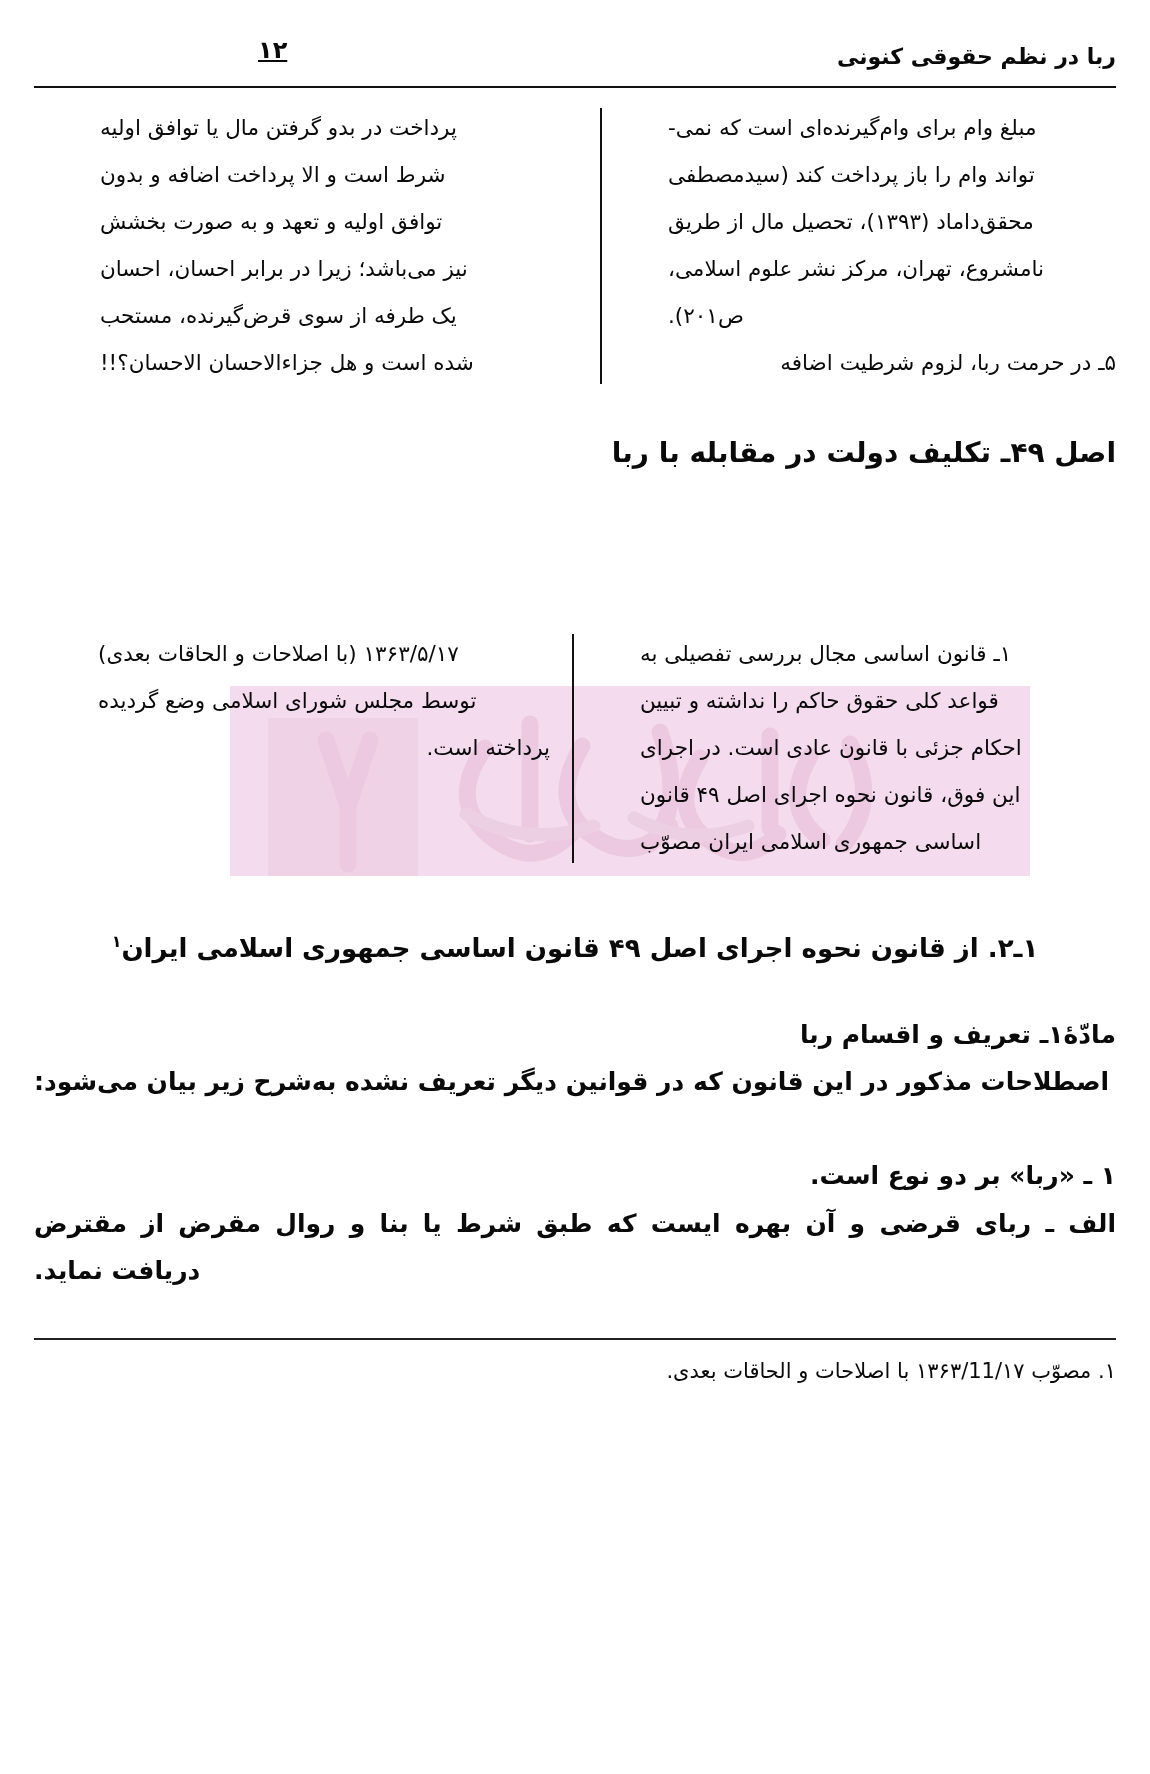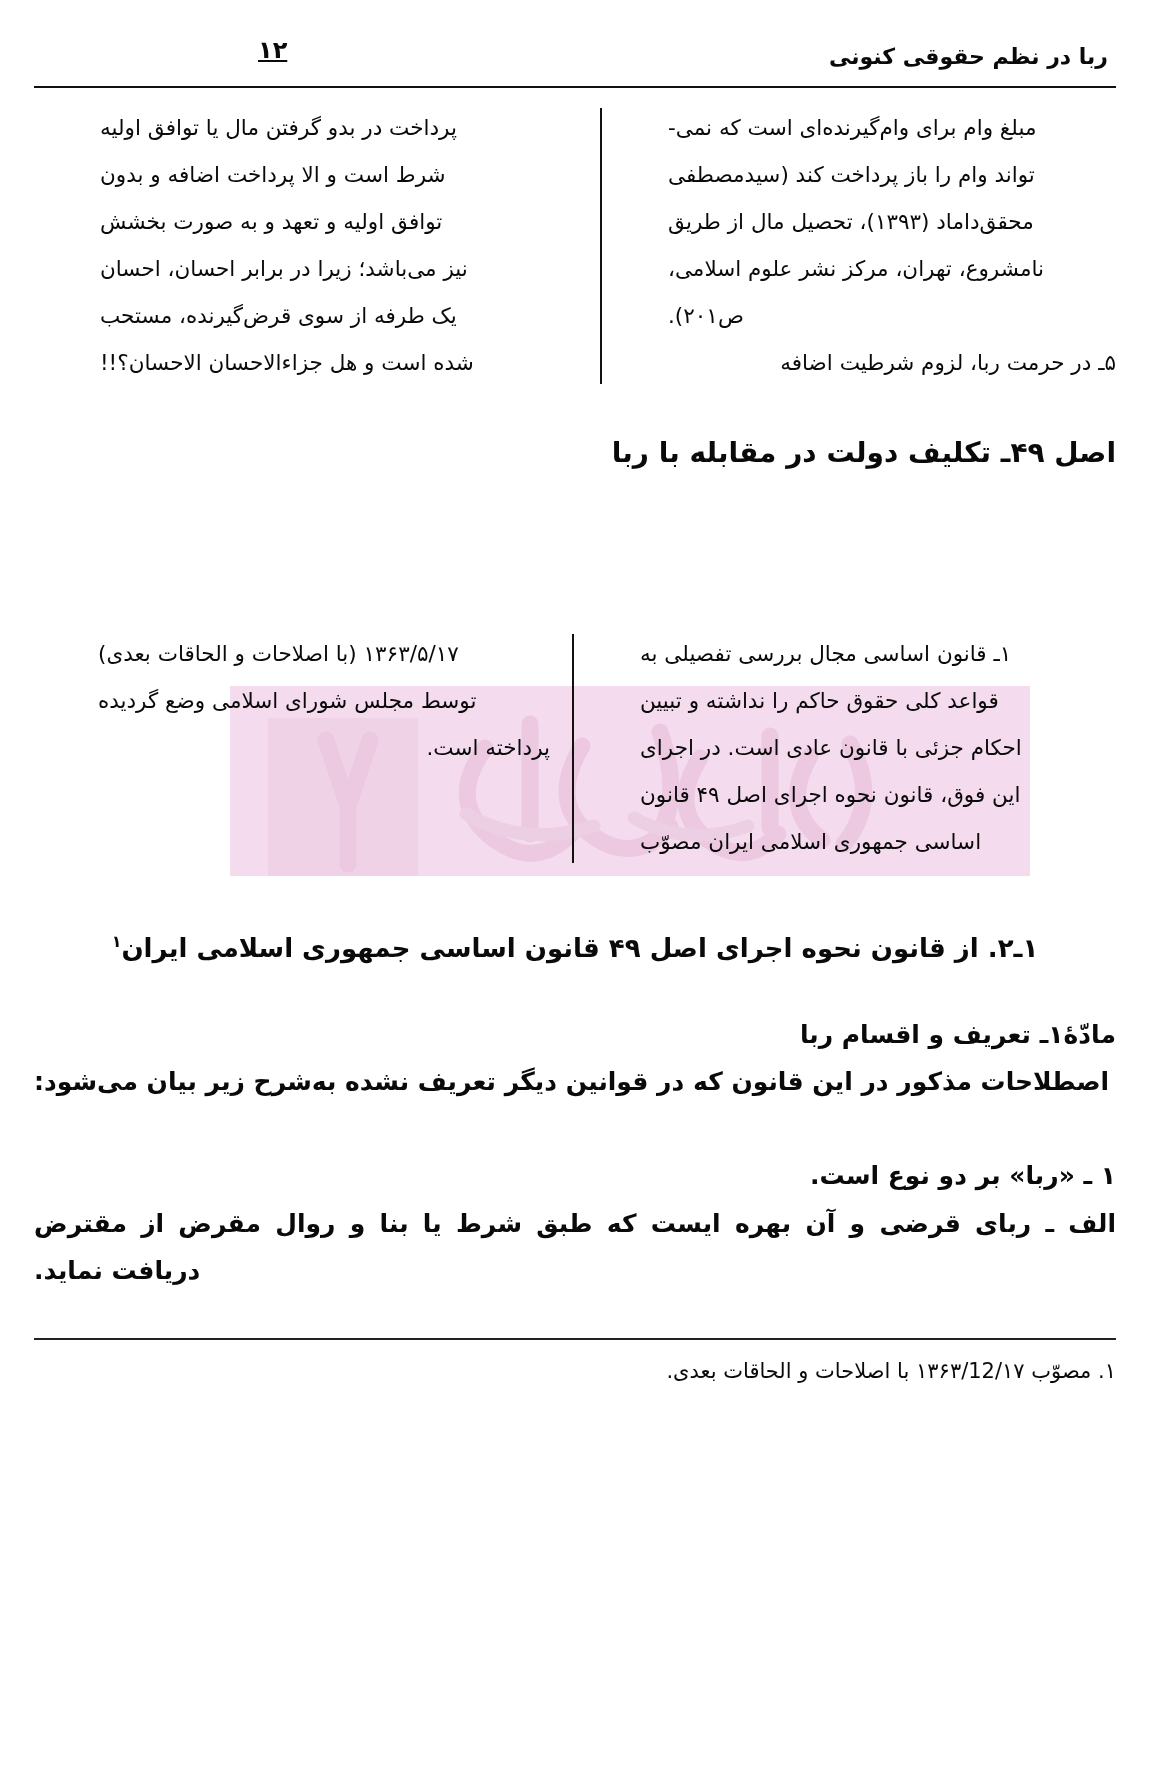--- a/index.html
+++ b/index.html
@@ -21,21 +21,21 @@
   
   .header {
     position: absolute;
     top: 36px;
     right: 34px;
     left: 34px;
     height: 52px;
   }
   .header-title {
     position: absolute;
-    right: 8px;
+    right: 0;
     top: 8px;
     font-size: 22px;
     font-weight: bold;
     letter-spacing: 0;
   }
   .page-number {
     position: absolute;
     left: 224px;
     top: 0;
     font-size: 24px;
@@ -259,15 +259,15 @@
 
   <div id="heading-madde">مادّهٔ۱ـ تعریف و اقسام ربا</div>
 
   <div class="bold-para" id="para-estelahat">اصطلاحات مذکور در این قانون که در قوانین دیگر تعریف نشده به‌شرح زیر بیان می‌شود:</div>
 
   <div class="bold-para" id="para-ribaanva">۱ ـ «ربا» بر دو نوع است.</div>
 
   <div class="bold-para" id="para-alef">الف ـ ربای قرضی و آن بهره ایست که طبق شرط یا بنا و روال مقرض از مقترض دریافت نماید.</div>
 
   <div class="footnote-rule"></div>
-  <div id="footnote-1">۱. مصوّب ۱۳۶۳/12/۱۷ با اصلاحات و الحاقات بعدی.</div>
+  <div id="footnote-1">۱. مصوّب ۱۳۶۳/11/۱۷ با اصلاحات و الحاقات بعدی.</div>
 
 </div>
 
 </body></html>

